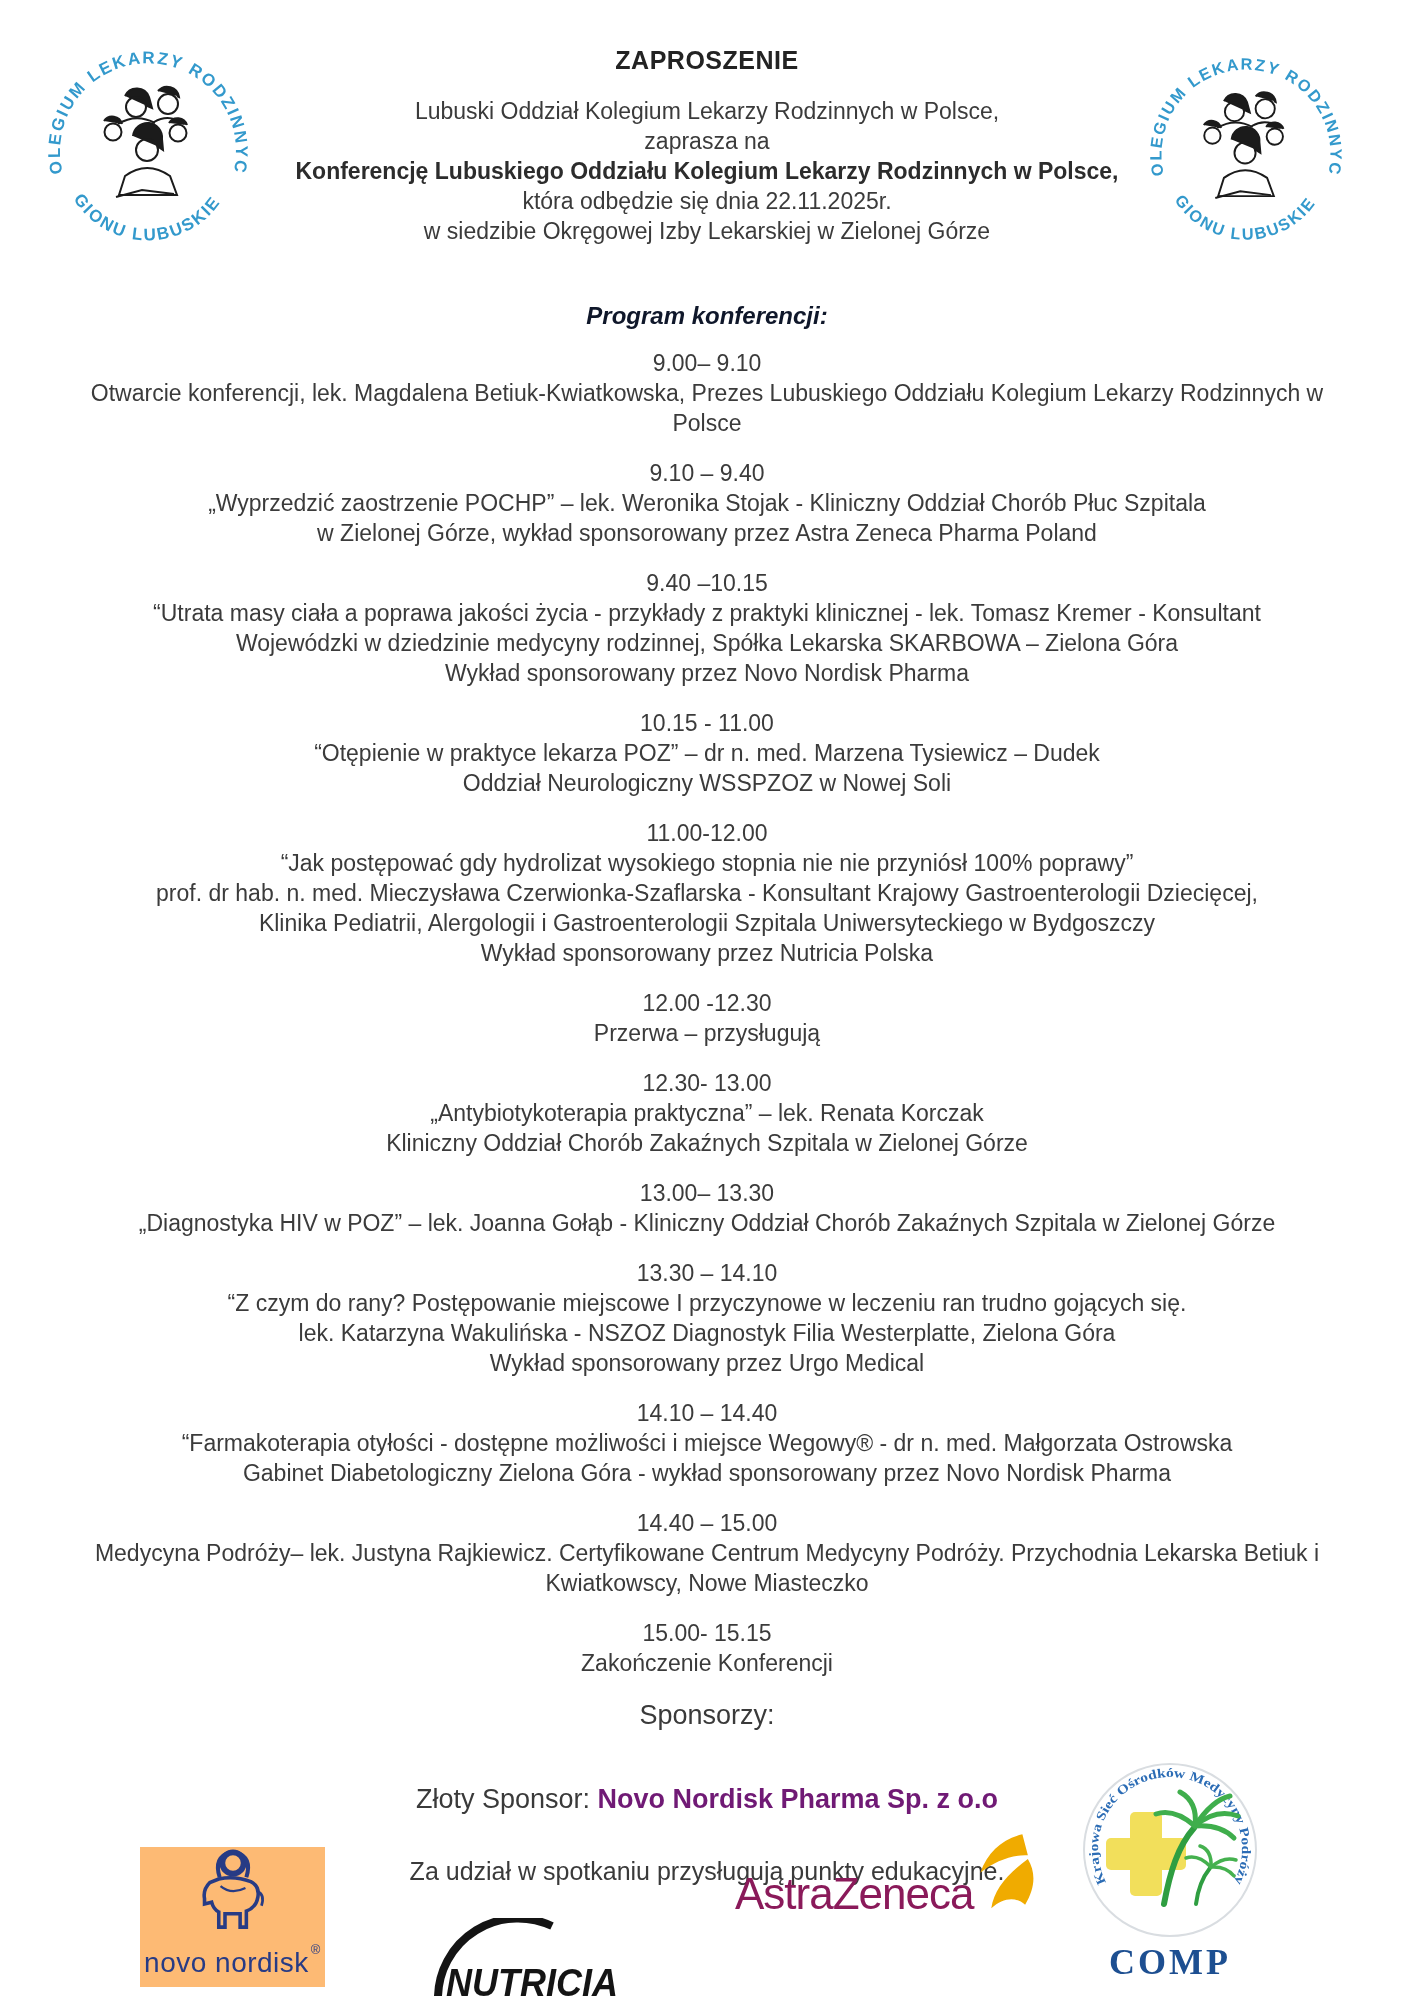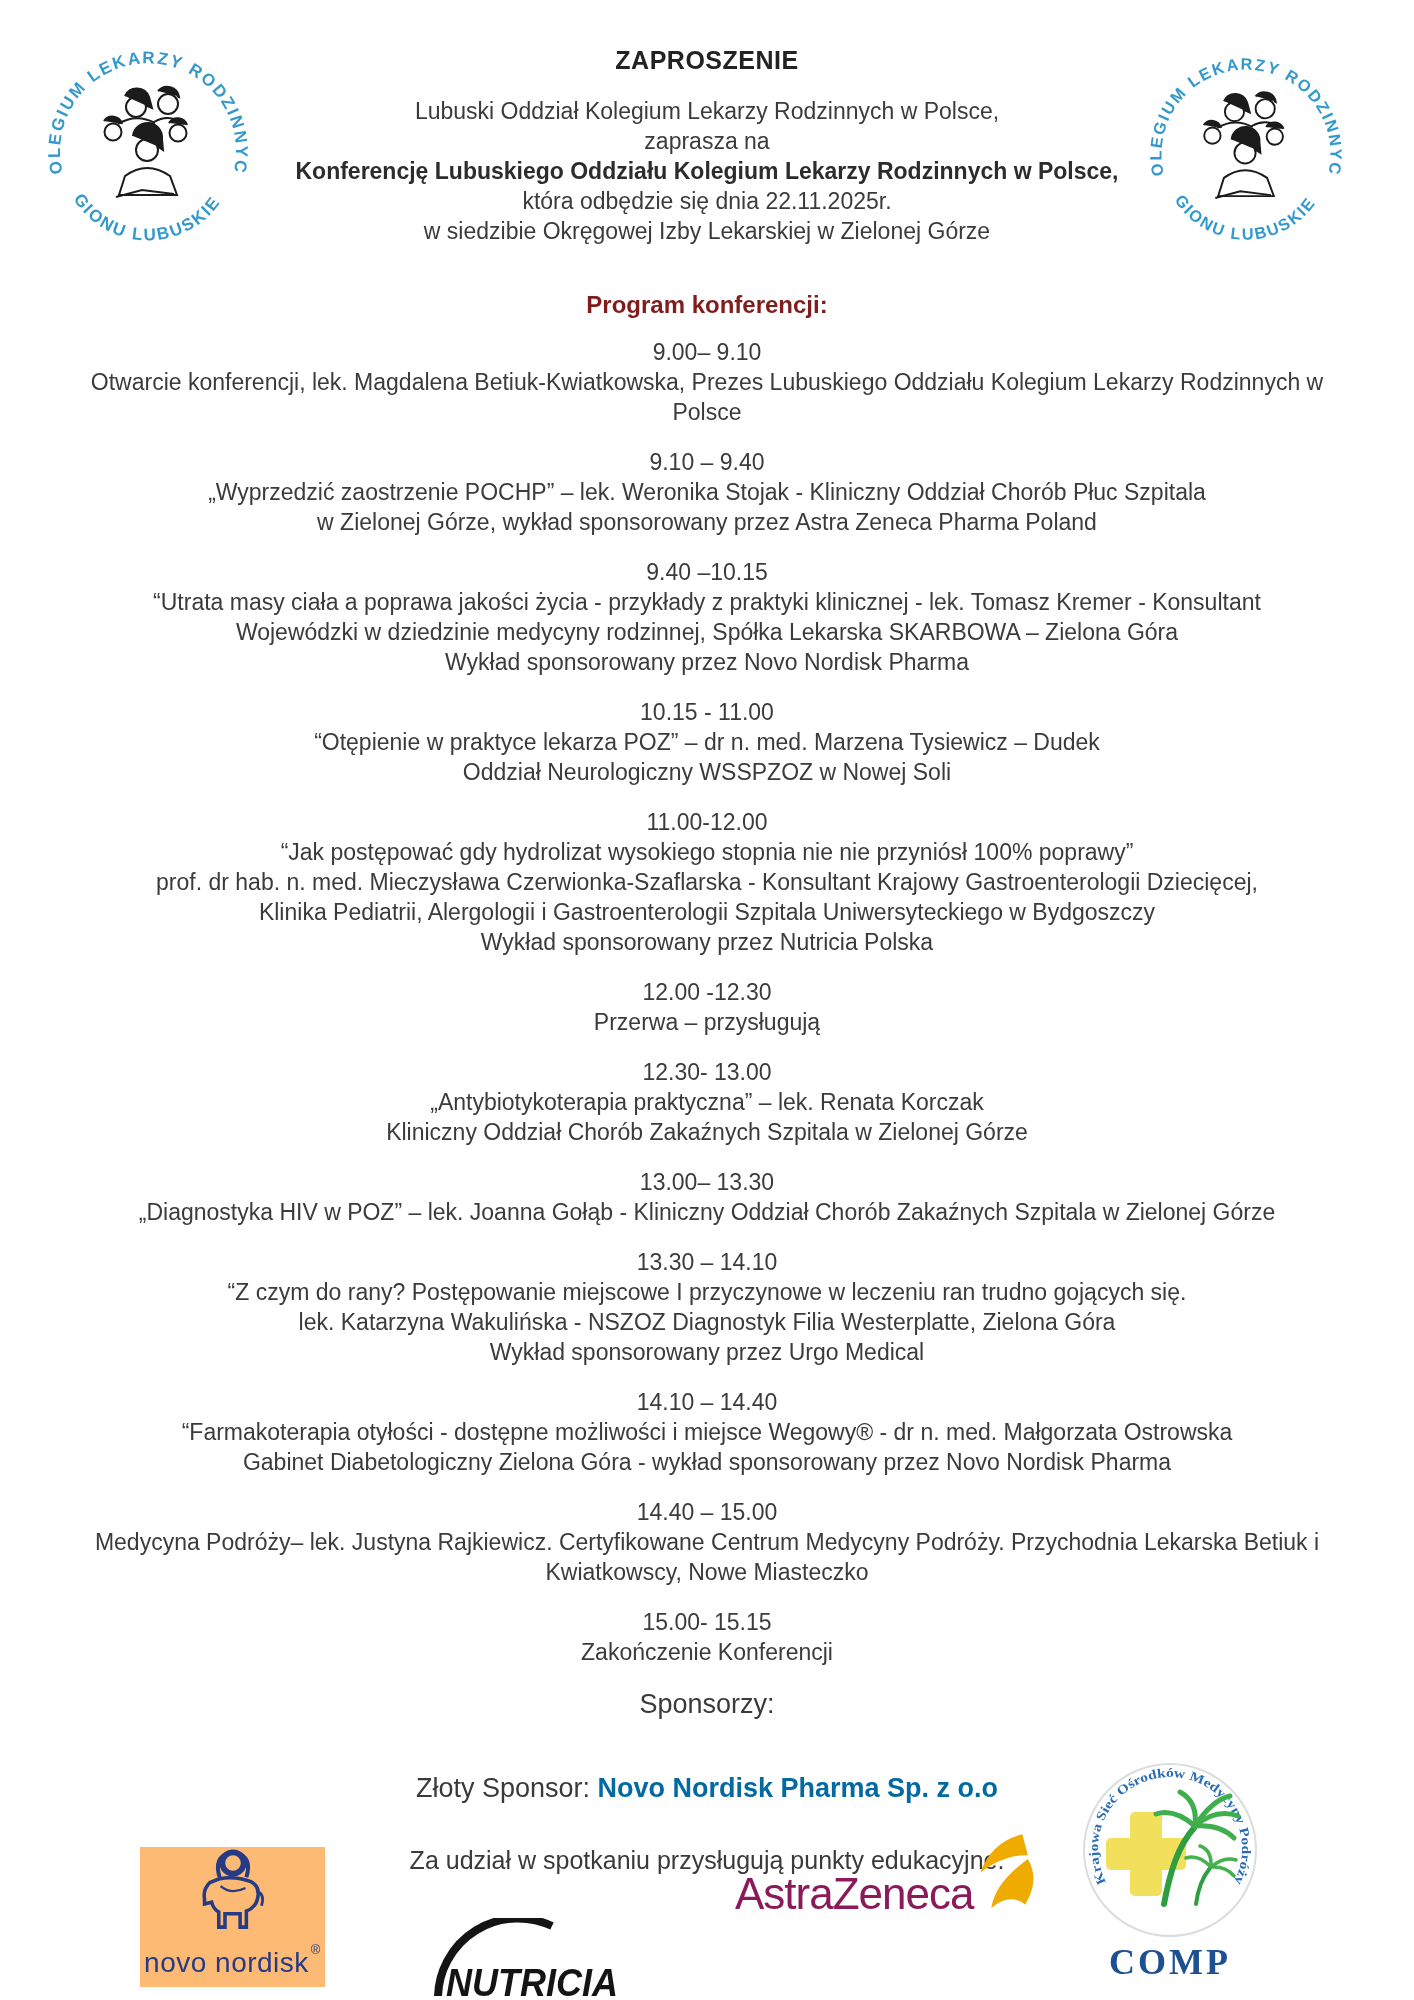--- a/index.html
+++ b/index.html
@@ -6,27 +6,27 @@
   .page{position:relative;width:1414px;height:2000px;background:#ffffff;overflow:hidden;
         font-family:"Liberation Sans",sans-serif;color:#3b3b3b;}
   .logo-klr{position:absolute;}
   .logo-klr.left{left:48px;top:42px;}
   .logo-klr.right{left:1150px;top:48px;}
   .content{position:absolute;left:0;top:46px;width:1414px;text-align:center;}
   .h-title{font-size:25px;line-height:28px;font-weight:700;color:#232323;letter-spacing:.5px;}
   .h-line{font-size:23px;line-height:30px;color:#3b3b3b;}
   .h-org{margin-top:22px;}
   .h-conf{font-weight:700;color:#2c2c2c;}
-  .prog-heading{margin-top:44px;font-size:24px;line-height:30px;font-weight:700;color:#7f1d1d;}
+  .prog-heading{margin-top:55px;font-size:24px;line-height:30px;font-weight:700;color:#0f172a;font-style:italic;}
   .sessions{margin-top:17px;}
   .session{margin-bottom:20px;}
   .p-line{font-size:23px;line-height:30px;color:#3b3b3b;}
   .sponsors-heading{margin-top:15px;font-size:27px;line-height:34px;color:#3a3a3a;}
   .gold-line{margin-top:50px;font-size:27px;line-height:34px;color:#3a3a3a;}
-  .gold-line .b{font-weight:700;color:#0369a1;}
+  .gold-line .b{font-weight:700;color:#701a75;}
   .edu-note{margin-top:39px;font-size:25px;line-height:32px;color:#3a3a3a;}
   
   .novo-logo{position:absolute;left:140px;top:1847px;width:185px;height:140px;background:#fdba74;
              display:flex;flex-direction:column;align-items:center;justify-content:flex-end;padding-bottom:10px;box-sizing:border-box;}
   .novo-wordmark{font-size:28px;line-height:28px;color:#273b85;letter-spacing:.5px;white-space:nowrap;}
   .novo-wordmark sup{font-size:13px;vertical-align:18px;margin-left:2px;}
   .nutricia-logo{position:absolute;left:430px;top:1918px;font-style:italic;}
   .az-logo{position:absolute;left:735px;top:1831px;display:flex;align-items:flex-end;}
   .az-text{font-size:44px;line-height:46px;color:#8a1a5a;letter-spacing:-1px;margin-bottom:2px;white-space:nowrap;}
   .comp-logo{position:absolute;left:1078px;top:1742px;}

